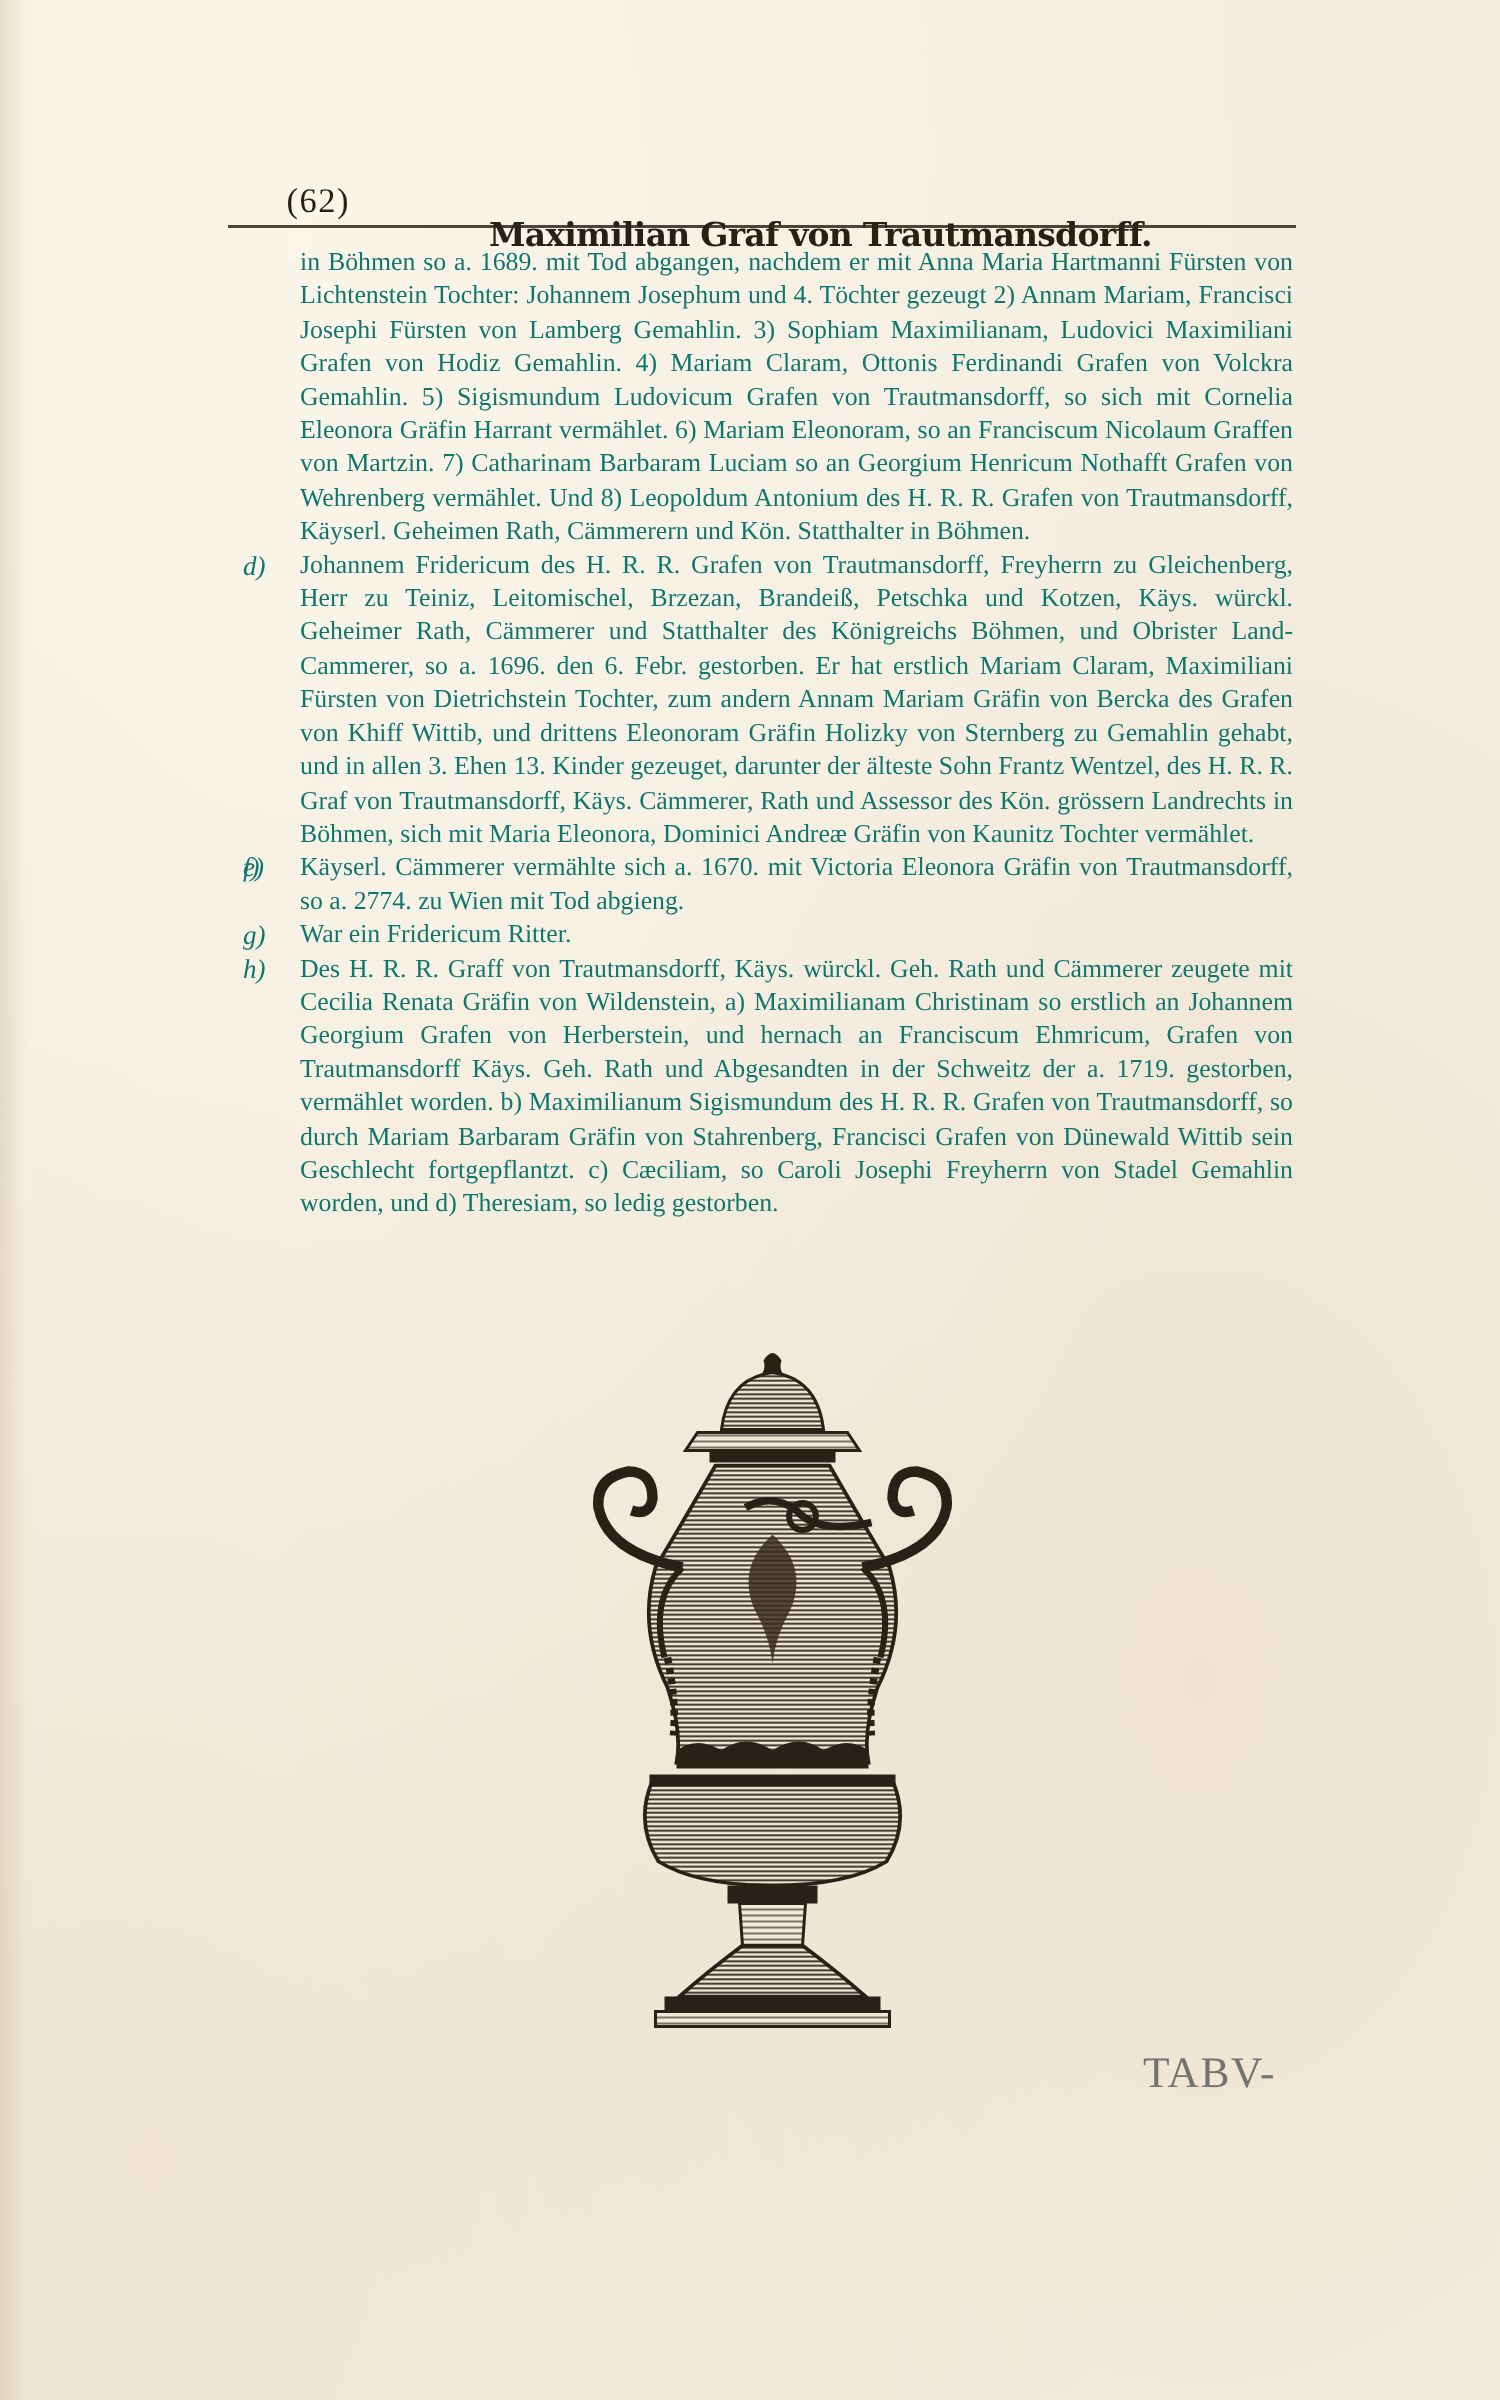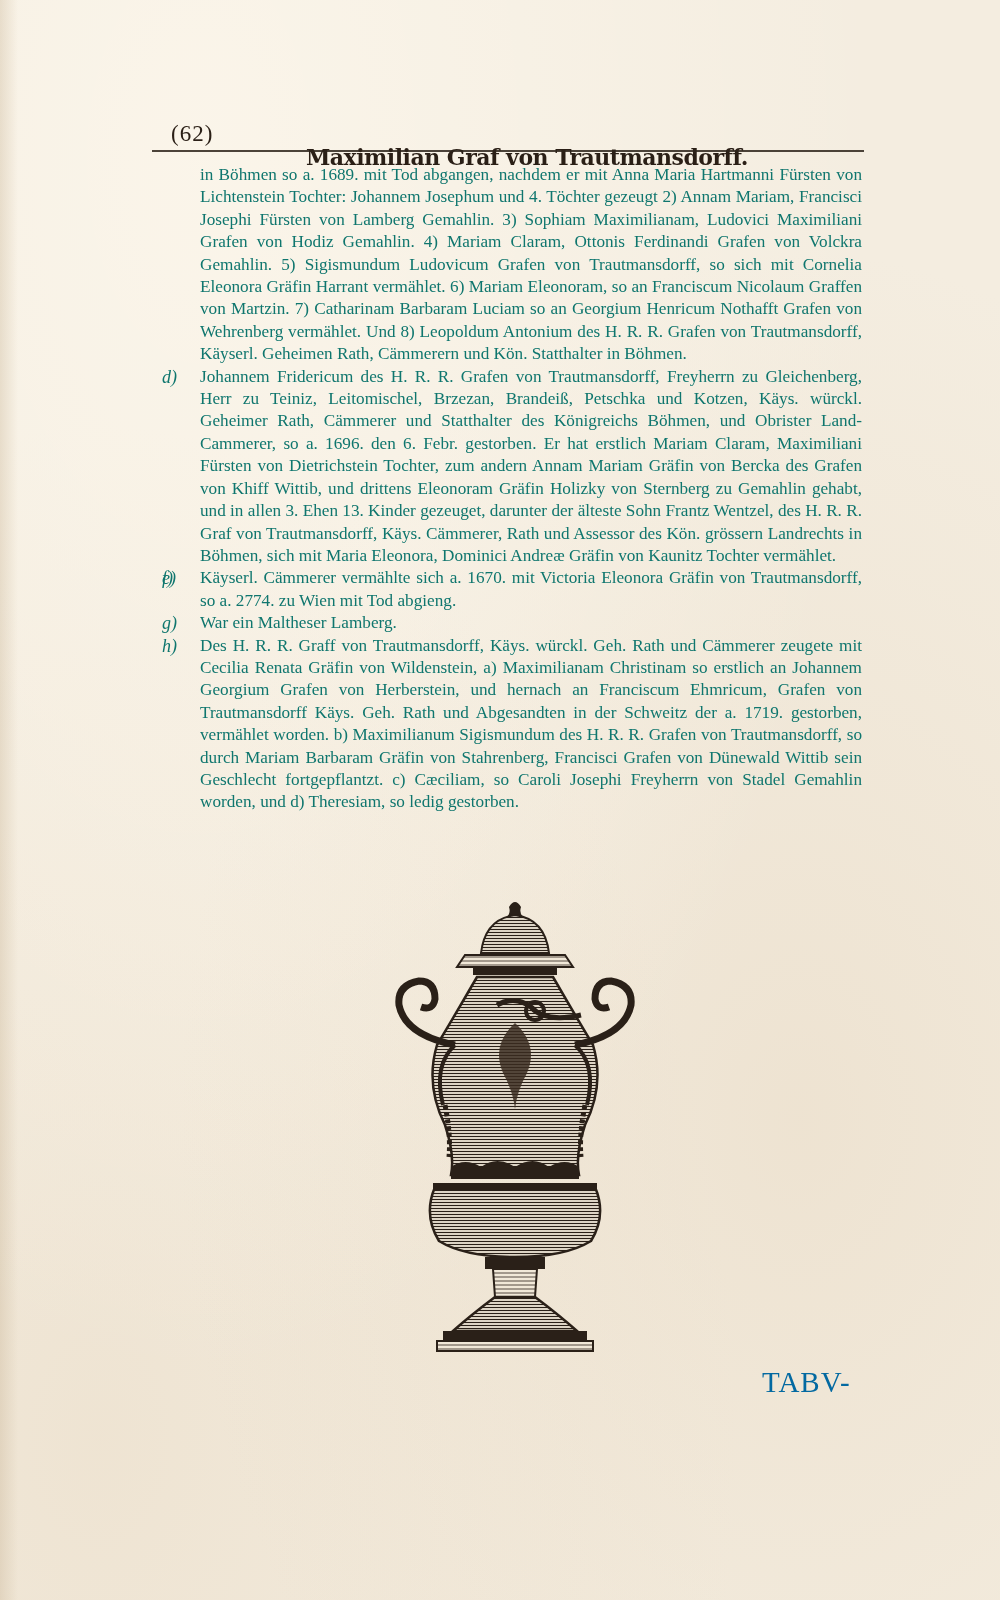--- a/index.html
+++ b/index.html
@@ -12,21 +12,21 @@
         radial-gradient(ellipse at 10% 90%, rgba(230,214,190,0.4), transparent 50%);
       position: relative;
       font-family: "DejaVu Serif", serif;
       color: #2a1f16;
     }
     .page-edge {
       position: absolute; left: 0; top: 0; bottom: 0; width: 18px;
       background: linear-gradient(to right, rgba(200,180,150,0.35), transparent);
     }
     .header {
-      position: absolute; left: 166px; top: 121px; width: 690px; height: 32px;
+      position: absolute; left: 186px; top: 121px; width: 690px; height: 32px;
     }
     .page-number {
       position: absolute; left: 5px; top: 0;
       font-family: "Liberation Serif", serif; font-size: 23px; letter-spacing: 1px;
     }
     .running-title {
       position: absolute; left: 140px; top: -1px;
       font-family: "DejaVu Serif", serif; font-weight: bold; font-size: 22px;
       letter-spacing: -0.5px;
       margin-top: 24px;
@@ -46,21 +46,21 @@
     .note-marker {
       position: absolute; left: -38px; top: 0;
       font-style: italic; font-size: 18px; font-family: "Liberation Serif", serif;
     }
     .illustration {
       position: absolute; left: 385px; top: 895px; width: 260px; height: 460px;
     }
     .catchword {
       position: absolute; left: 762px; top: 1366px;
       font-family: "Liberation Serif", serif; font-size: 29px; letter-spacing: 1px;
-      color: #0369a1;
+      color: #737373;
     }
   </style>
 </head>
 <body>
 
 <div class="page-edge"></div>
 
 <div class="header">
   <span class="page-number">(62)</span>
   <span class="running-title">Maximilian Graf von Trautmansdorff.</span>
@@ -76,21 +76,21 @@
   </p>
   <p class="note">
     <span class="note-marker">e)</span>
   </p>
   <p class="note">
     <span class="note-marker">f)</span>
     <span>Käyserl. Cämmerer vermählte sich a. 1670. mit Victoria Eleonora Gräfin von Trautmansdorff, so a. 2774. zu Wien mit Tod abgieng.</span>
   </p>
   <p class="note">
     <span class="note-marker">g)</span>
-    <span>War ein Maltheser Lamberg.</span>
+    <span>War ein Fridericum Ritter.</span>
   </p>
   <p class="note">
     <span class="note-marker">h)</span>
     <span>Des H. R. R. Graff von Trautmansdorff, Käys. würckl. Geh. Rath und Cämmerer zeugete mit Cecilia Renata Gräfin von Wildenstein, a) Maximilianam Christinam so erstlich an Johannem Georgium Grafen von Herberstein, und hernach an Franciscum Ehmricum, Grafen von Trautmansdorff Käys. Geh. Rath und Abgesandten in der Schweitz der a. 1719. gestorben, vermählet worden. b) Maximilianum Sigismundum des H. R. R. Grafen von Trautmansdorff, so durch Mariam Barbaram Gräfin von Stahrenberg, Francisci Grafen von Dünewald Wittib sein Geschlecht fortgepflantzt. c) Cæciliam, so Caroli Josephi Freyherrn von Stadel Gemahlin worden, und d) Theresiam, so ledig gestorben.</span>
   </p>
 </div>
 
 <div class="illustration">
   <svg width="260" height="460" viewBox="0 0 260 460">
     <defs>

